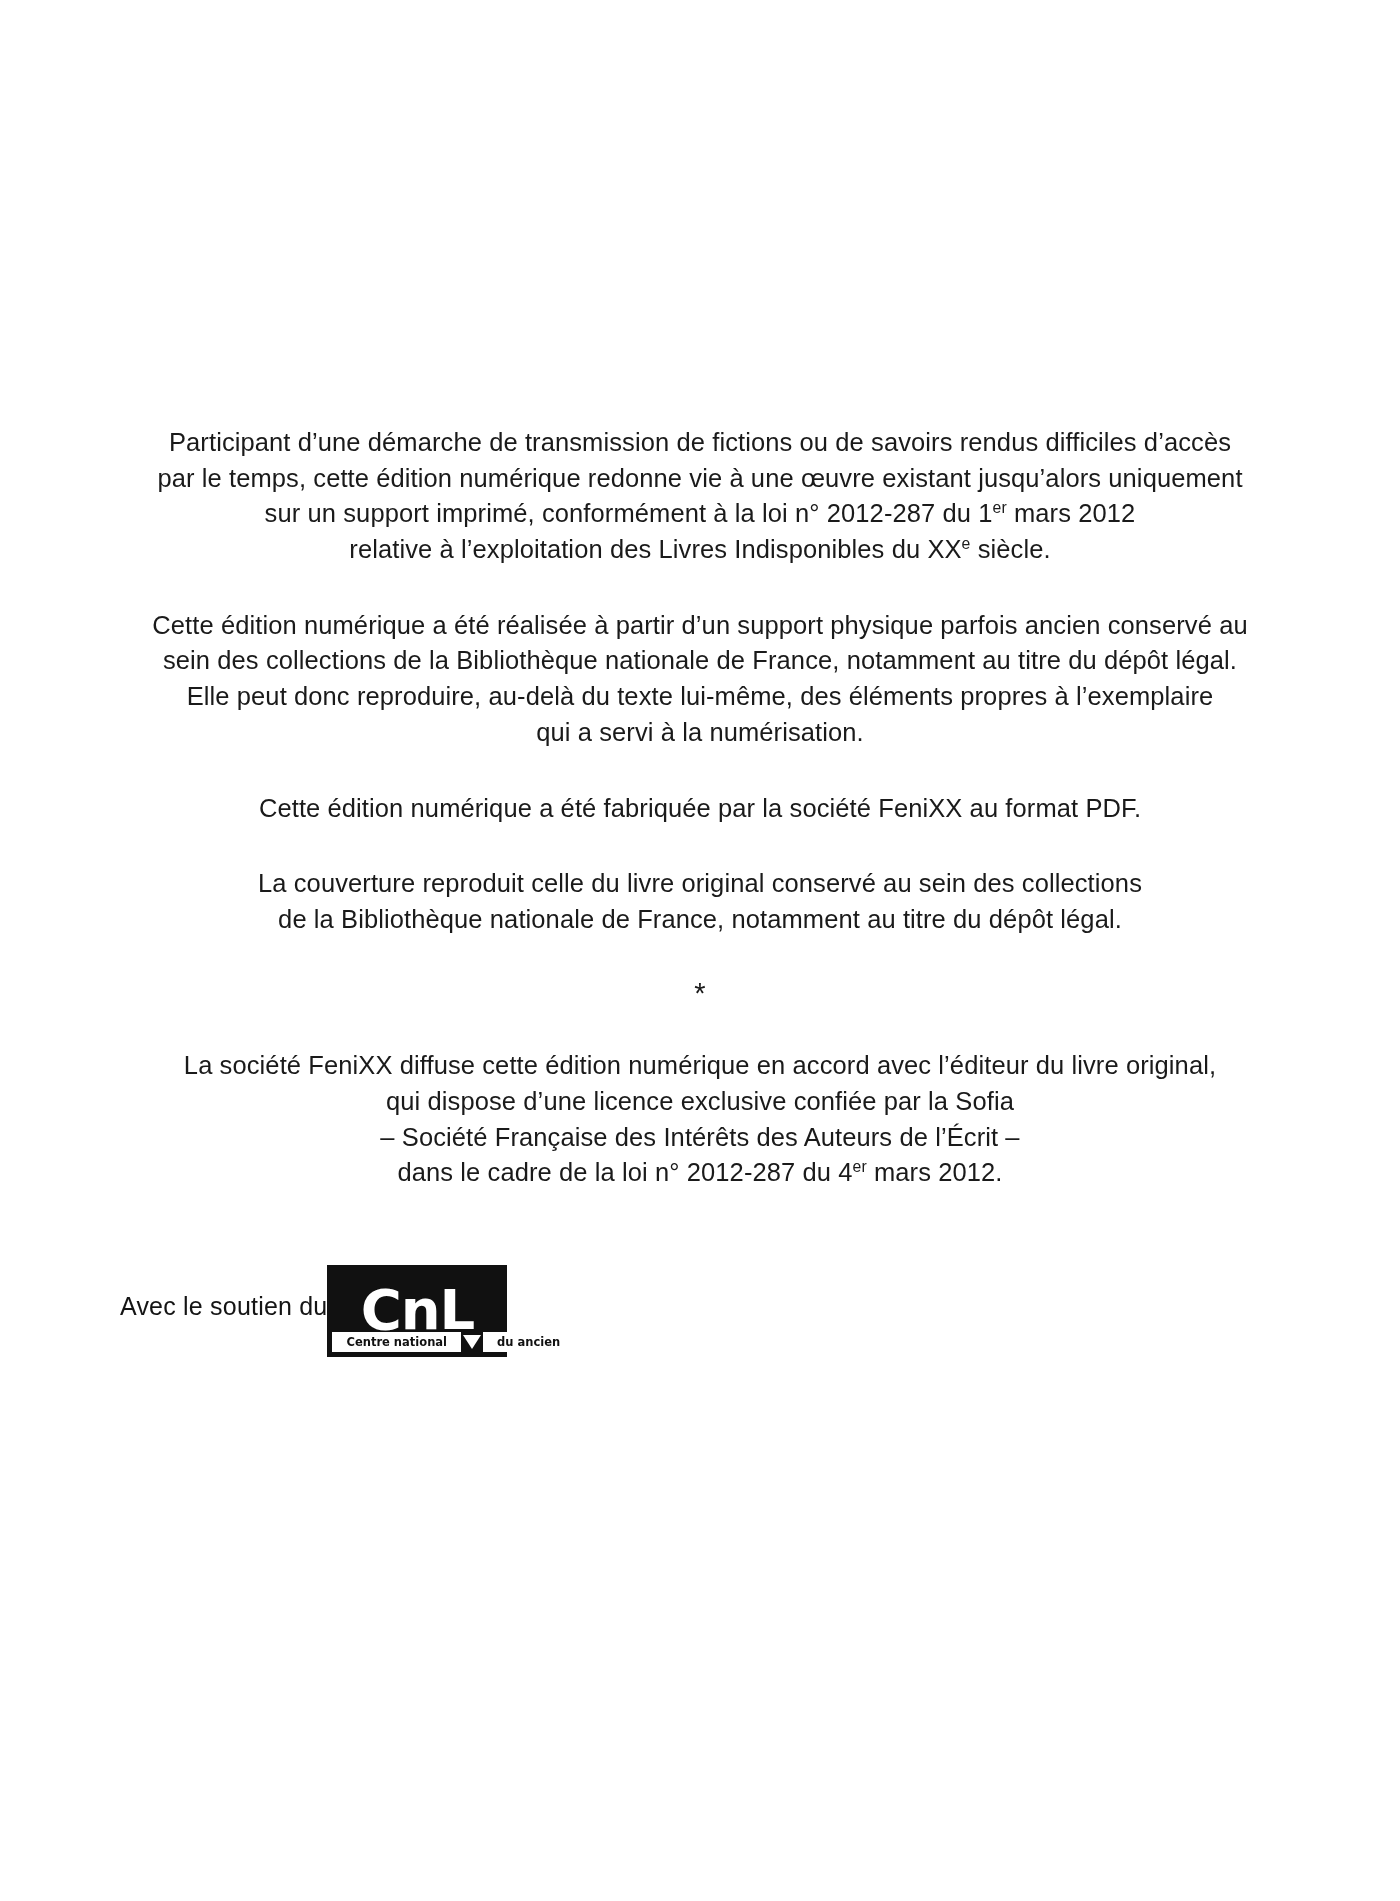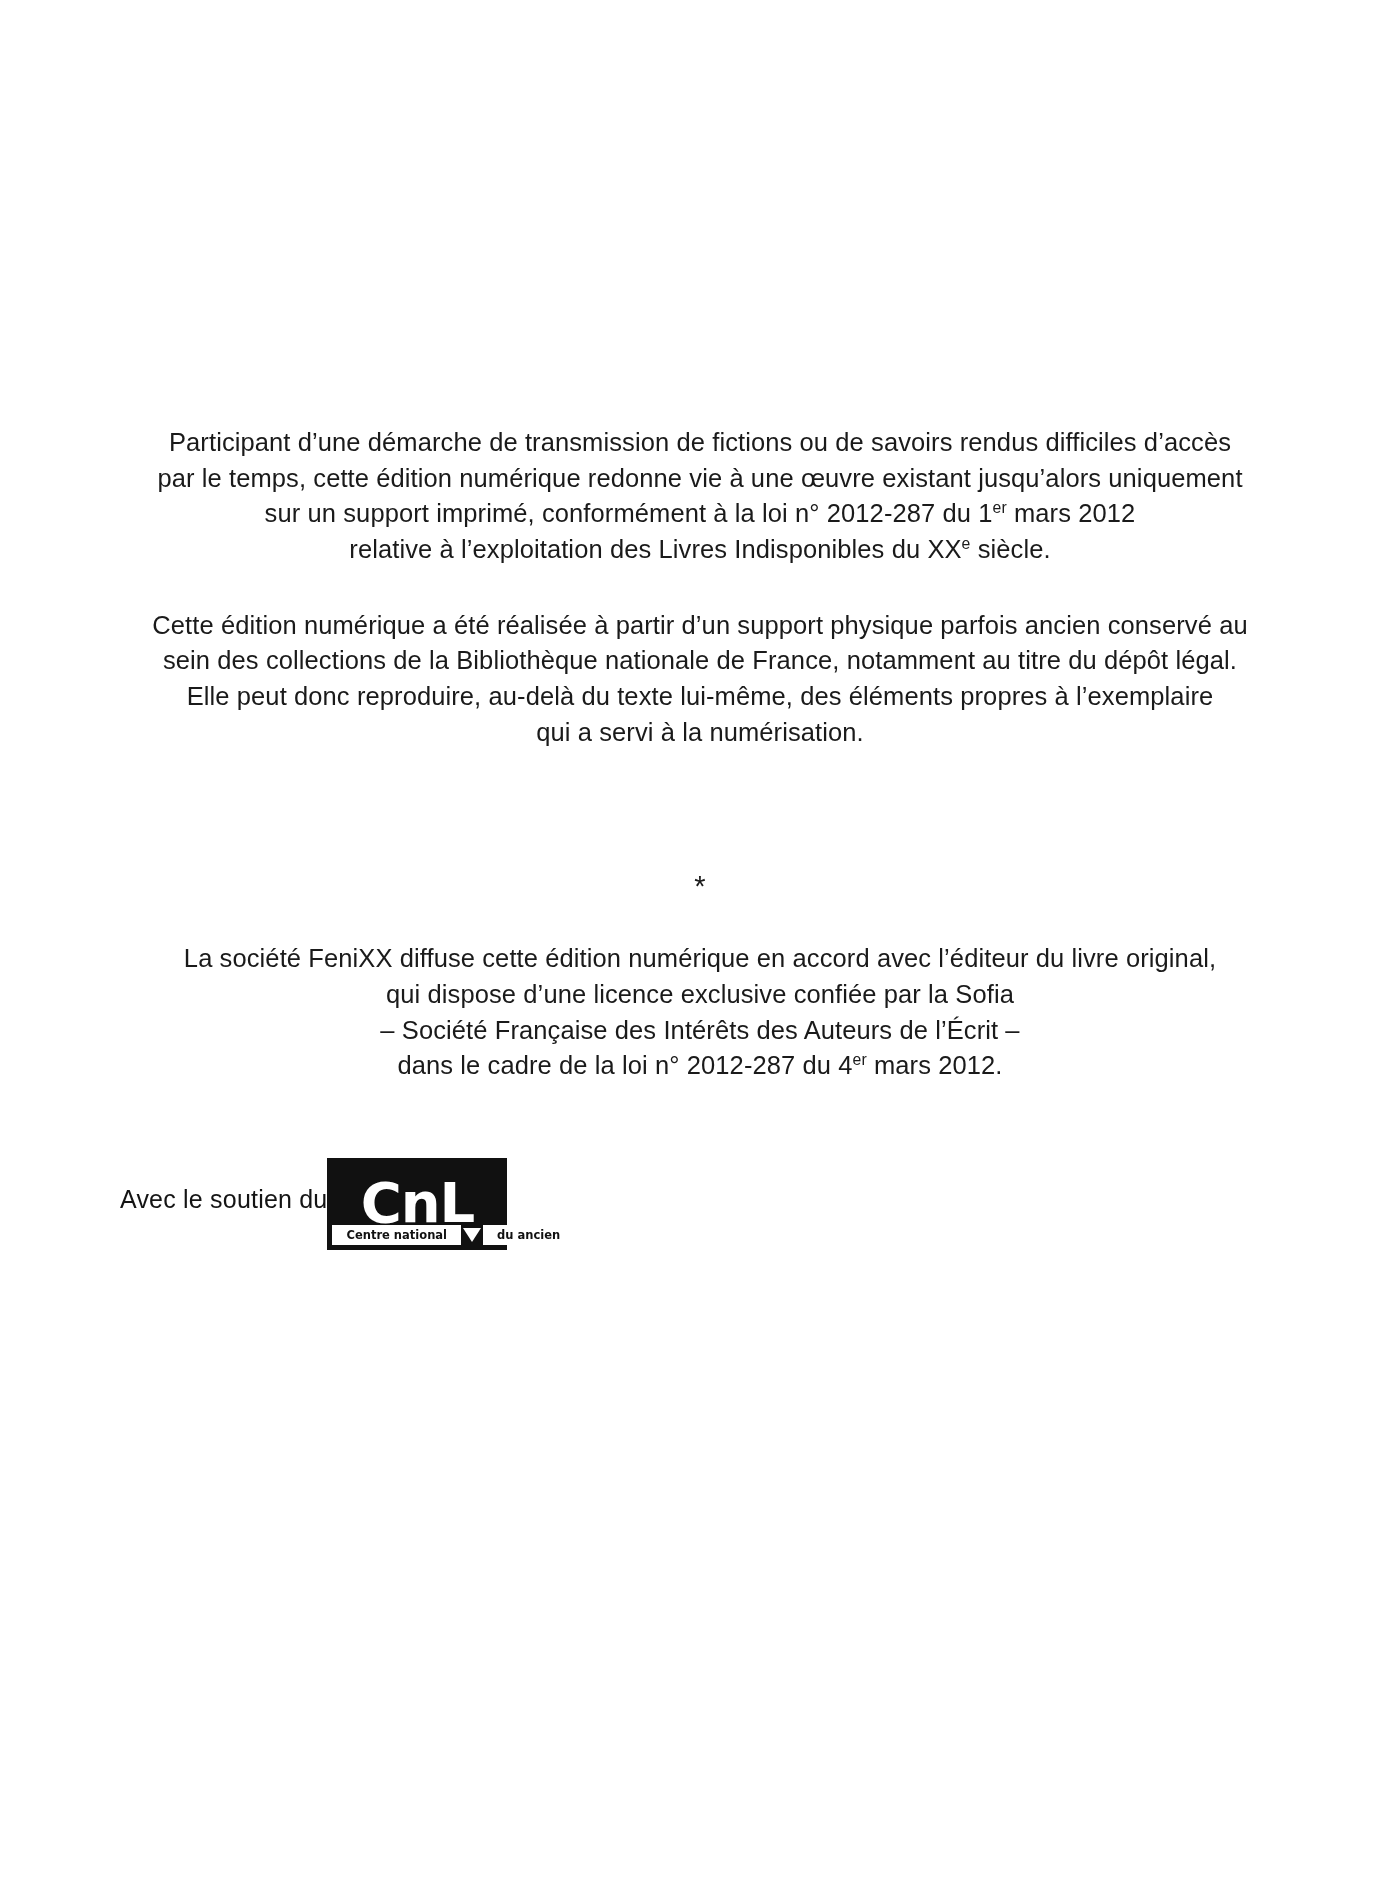--- a/index.html
+++ b/index.html
@@ -128,23 +128,26 @@
 
     <div class="gap-block"></div>
 
     <p class="para">Cette édition numérique a été réalisée à partir d’un support physique parfois ancien conservé au
 sein des collections de la Bibliothèque nationale de France, notamment au titre du dépôt légal.
 Elle peut donc reproduire, au-delà du texte lui-même, des éléments propres à l’exemplaire
 qui a servi à la numérisation.</p>
 
     <div class="gap-block"></div>
 
+    <p class="para">Cette édition numérique a été fabriquée par la société FeniXX au format PDF.</p>
 
     <div class="gap-block"></div>
 
+    <p class="para">La couverture reproduit celle du livre original conservé au sein des collections
+de la Bibliothèque nationale de France, notamment au titre du dépôt légal.</p>
 
     <div class="gap-small"></div>
 
     <p class="star">*</p>
 
     <div class="gap-small"></div>
 
     <p class="para"><span>La société FeniXX diffuse cette édition numérique en accord avec l’éditeur du livre original,
 qui dispose d’une licence exclusive confiée par la Sofia
 – Société Française des Intérêts des Auteurs de l’Écrit –

